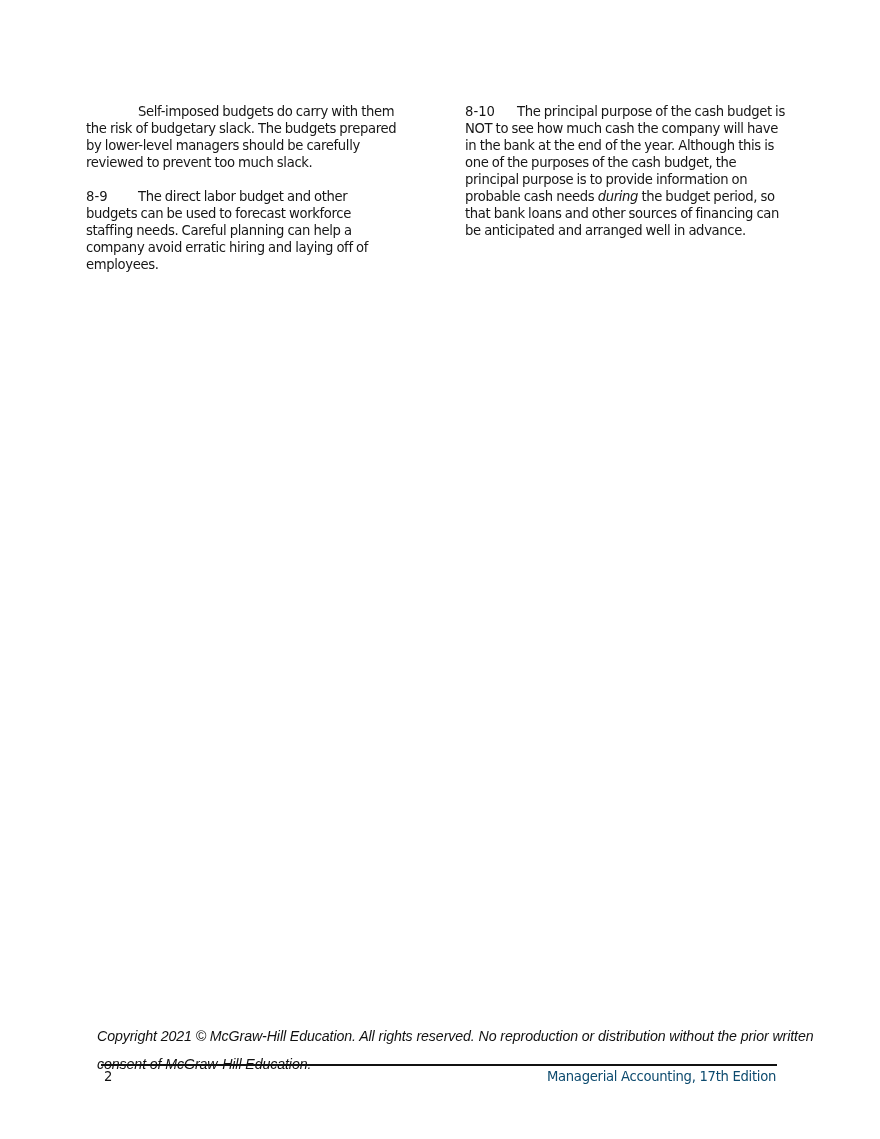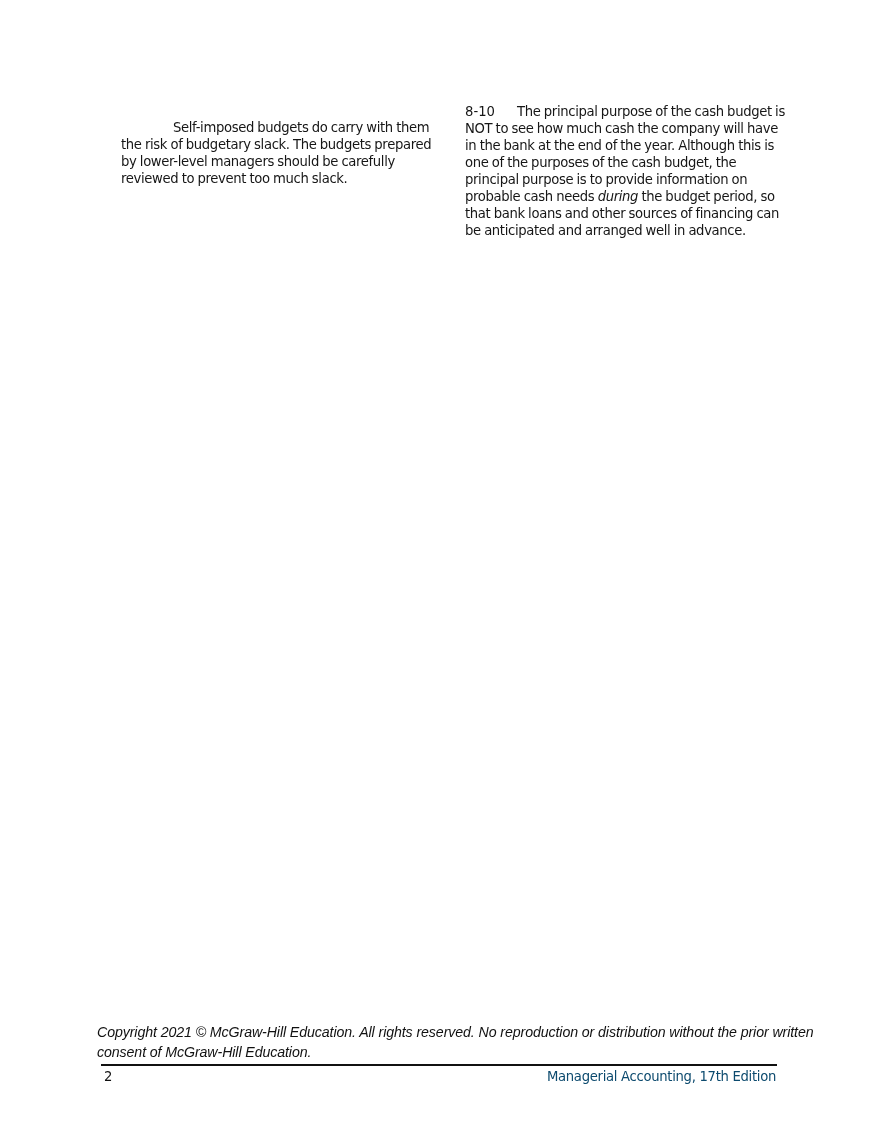--- a/index.html
+++ b/index.html
@@ -18,23 +18,22 @@
       position: absolute;
       top: 103px;
       font-family: "DejaVu Sans", sans-serif;
       font-size: 13.2px;
       line-height: 17px;
       letter-spacing: -0.35px;
       word-spacing: -0.5px;
       color: #161616;
     }
     .col-left {
-      left: 121px;
+      left: 86px;
       width: 312px;
-      margin-top: 16px;
     }
     .col-right {
       left: 465px;
       width: 322px;
     }
     .para {
       margin: 0 0 17px 0;
     }
     .indent {
       display: inline-block;
@@ -50,21 +49,21 @@
     em {
     }
     .copyright {
       position: absolute;
       left: 97px;
       top: 1022px;
       width: 740px;
       font-family: "Liberation Sans", sans-serif;
       font-style: italic;
       font-size: 14.2px;
-      line-height: 20px;
+      line-height: 28px;
       color: #111111;
       letter-spacing: -0.1px;
     }
     .footer-rule {
       position: absolute;
       left: 101px;
       top: 1064px;
       width: 676px;
       height: 0;
       border-top: 2px solid #111111;
@@ -87,20 +86,21 @@
       line-height: 18px;
       color: #0c4a6e;
       letter-spacing: -0.3px;
     }
   </style>
 </head>
 <body>
 
 <div class="col col-left">
   <p class="para"><span class="indent"></span><span>Self-imposed budgets do carry with them the risk of budgetary slack. The budgets prepared by lower-level managers should be carefully reviewed to prevent too much slack.</span></p>
+  <p class="para"><span class="qnum qnum-9">8-9</span><span>The direct labor budget and other budgets can be used to forecast workforce staffing needs. Careful planning can help a company avoid erratic hiring and laying off of employees.</span></p>
 </div>
 
 <div class="col col-right">
   <p class="para"><span class="qnum qnum-10">8-10</span><span>The principal purpose of the cash budget is NOT to see how much cash the company will have in the bank at the end of the year. Although this is one of the purposes of the cash budget, the principal purpose is to provide information on probable cash needs </span><em>during</em><span> the budget period, so that bank loans and other sources of financing can be anticipated and arranged well in advance.</span></p>
 </div>
 
 <div class="copyright">Copyright 2021 © McGraw-Hill Education. All rights reserved. No reproduction or distribution without the prior written consent of McGraw-Hill Education.</div>
 <div class="footer-rule"></div>
 <div class="page-number">2</div>
 <div class="book-title">Managerial Accounting, 17th Edition</div>

